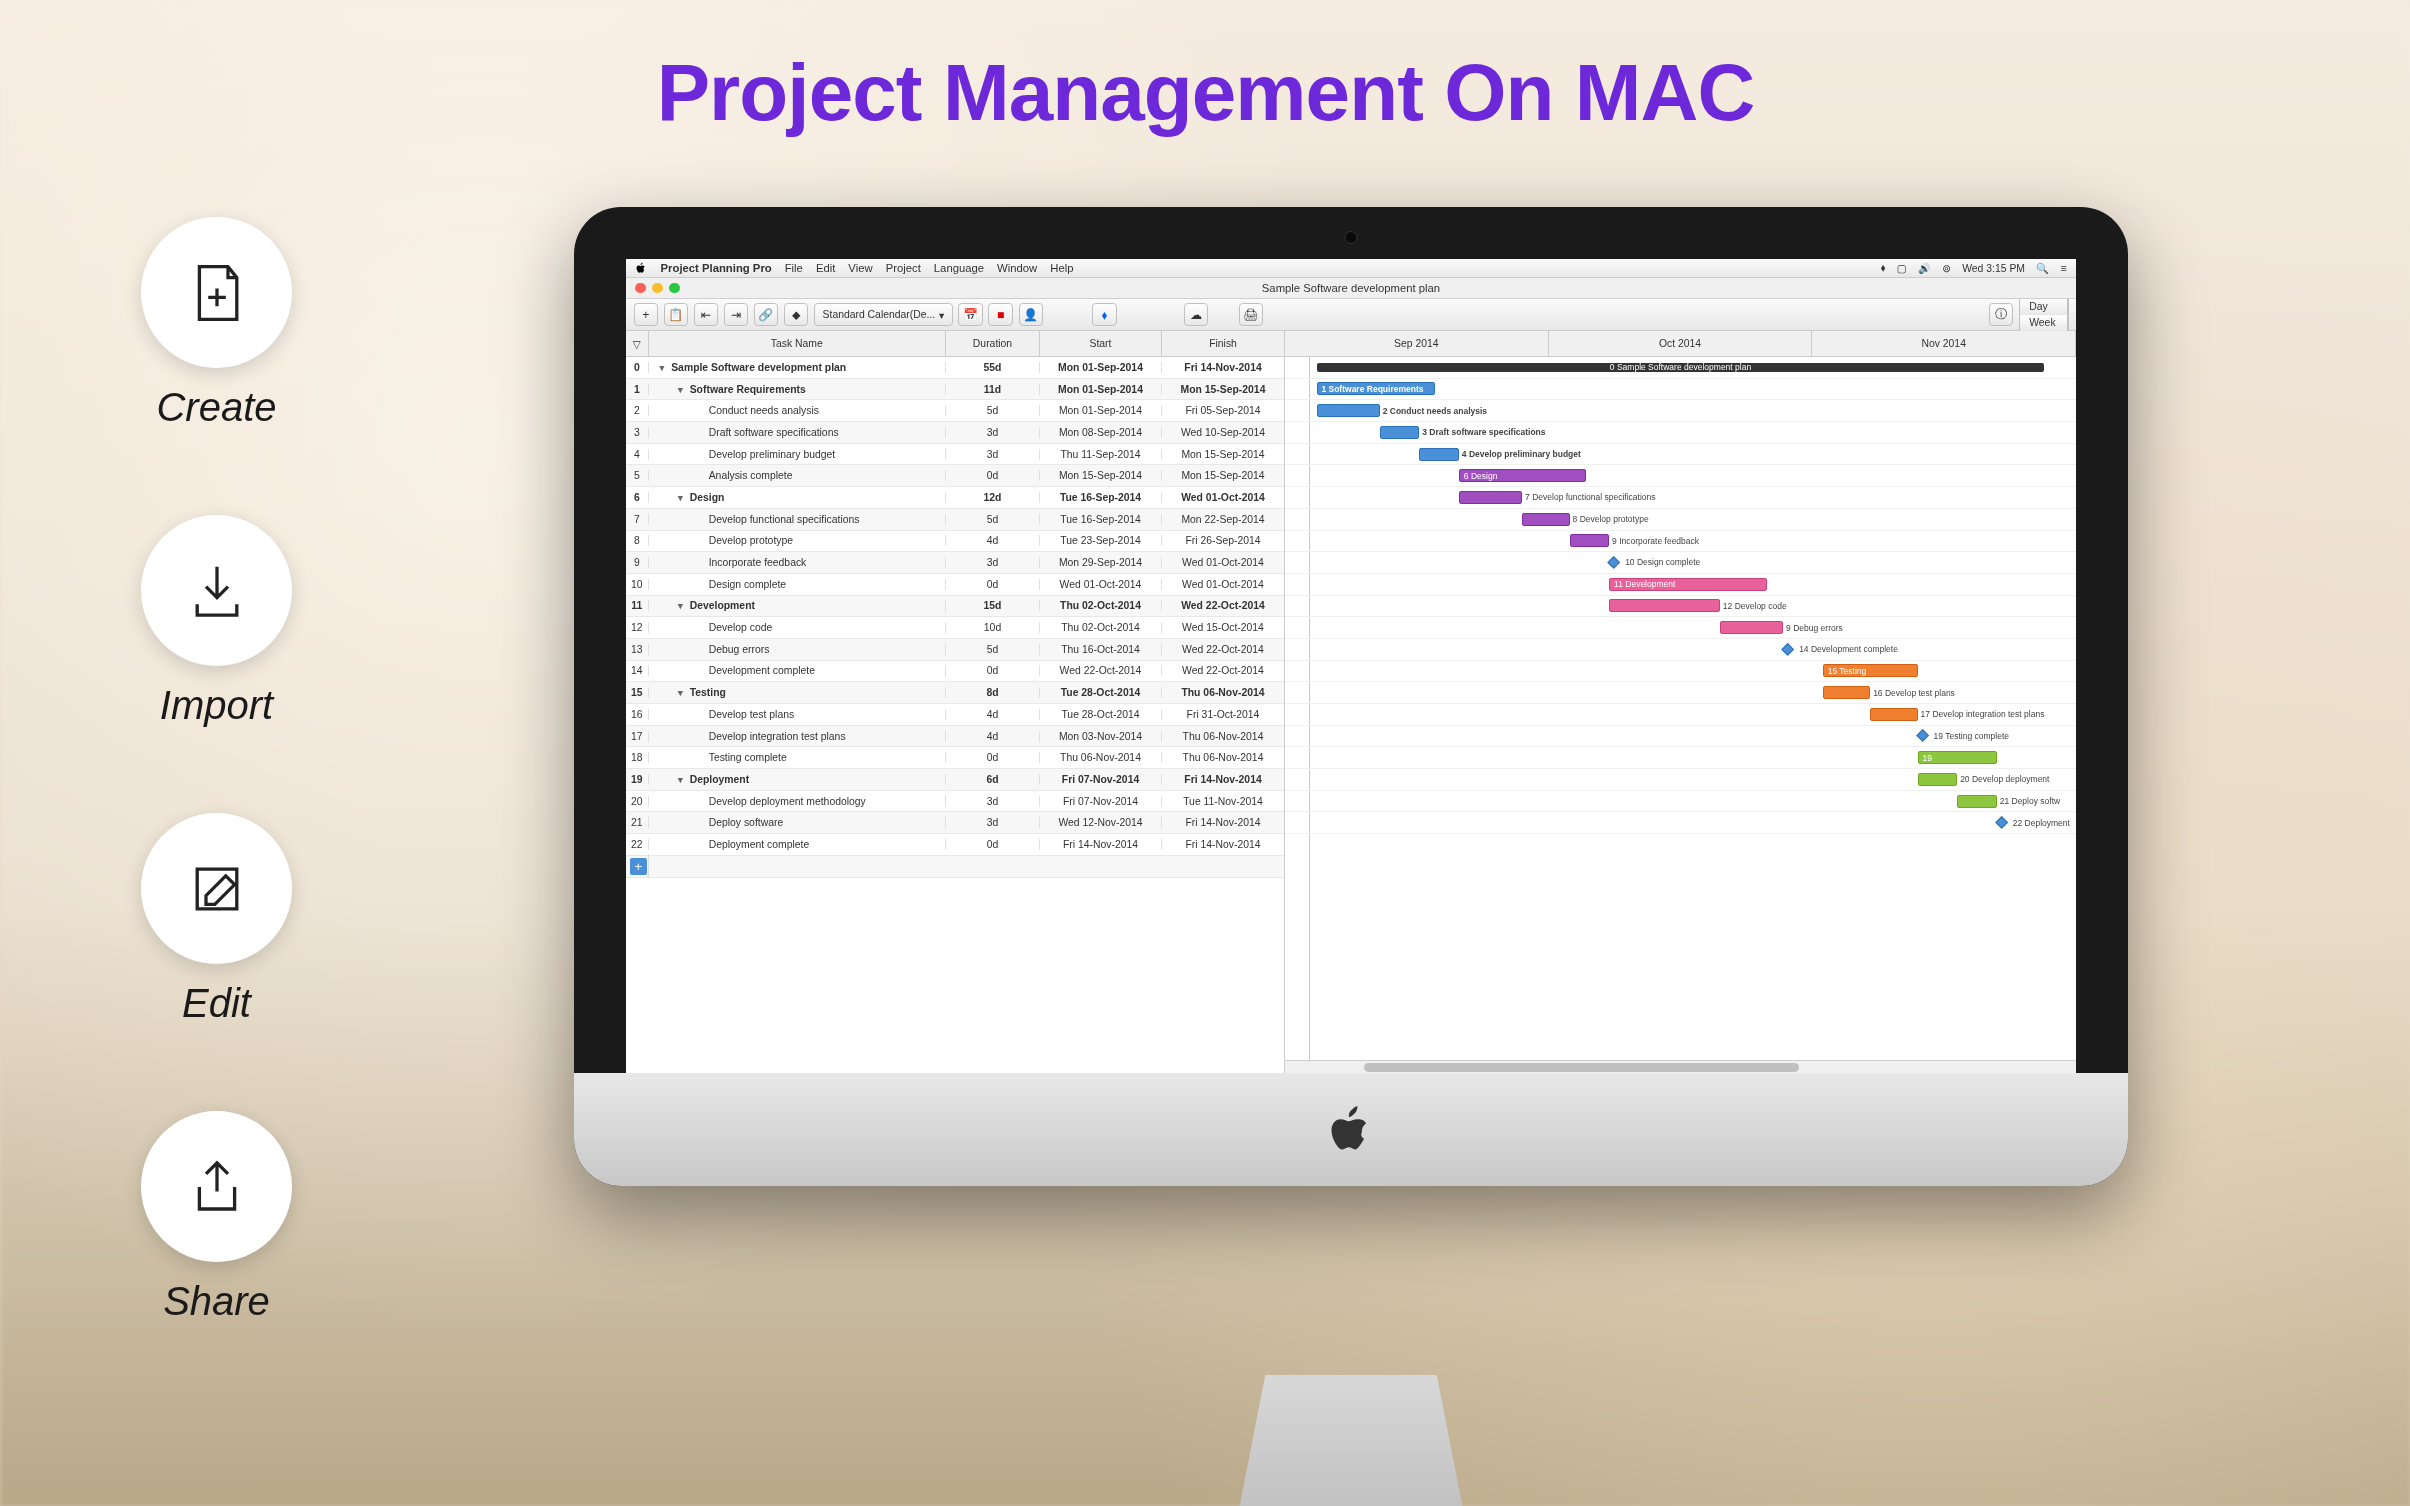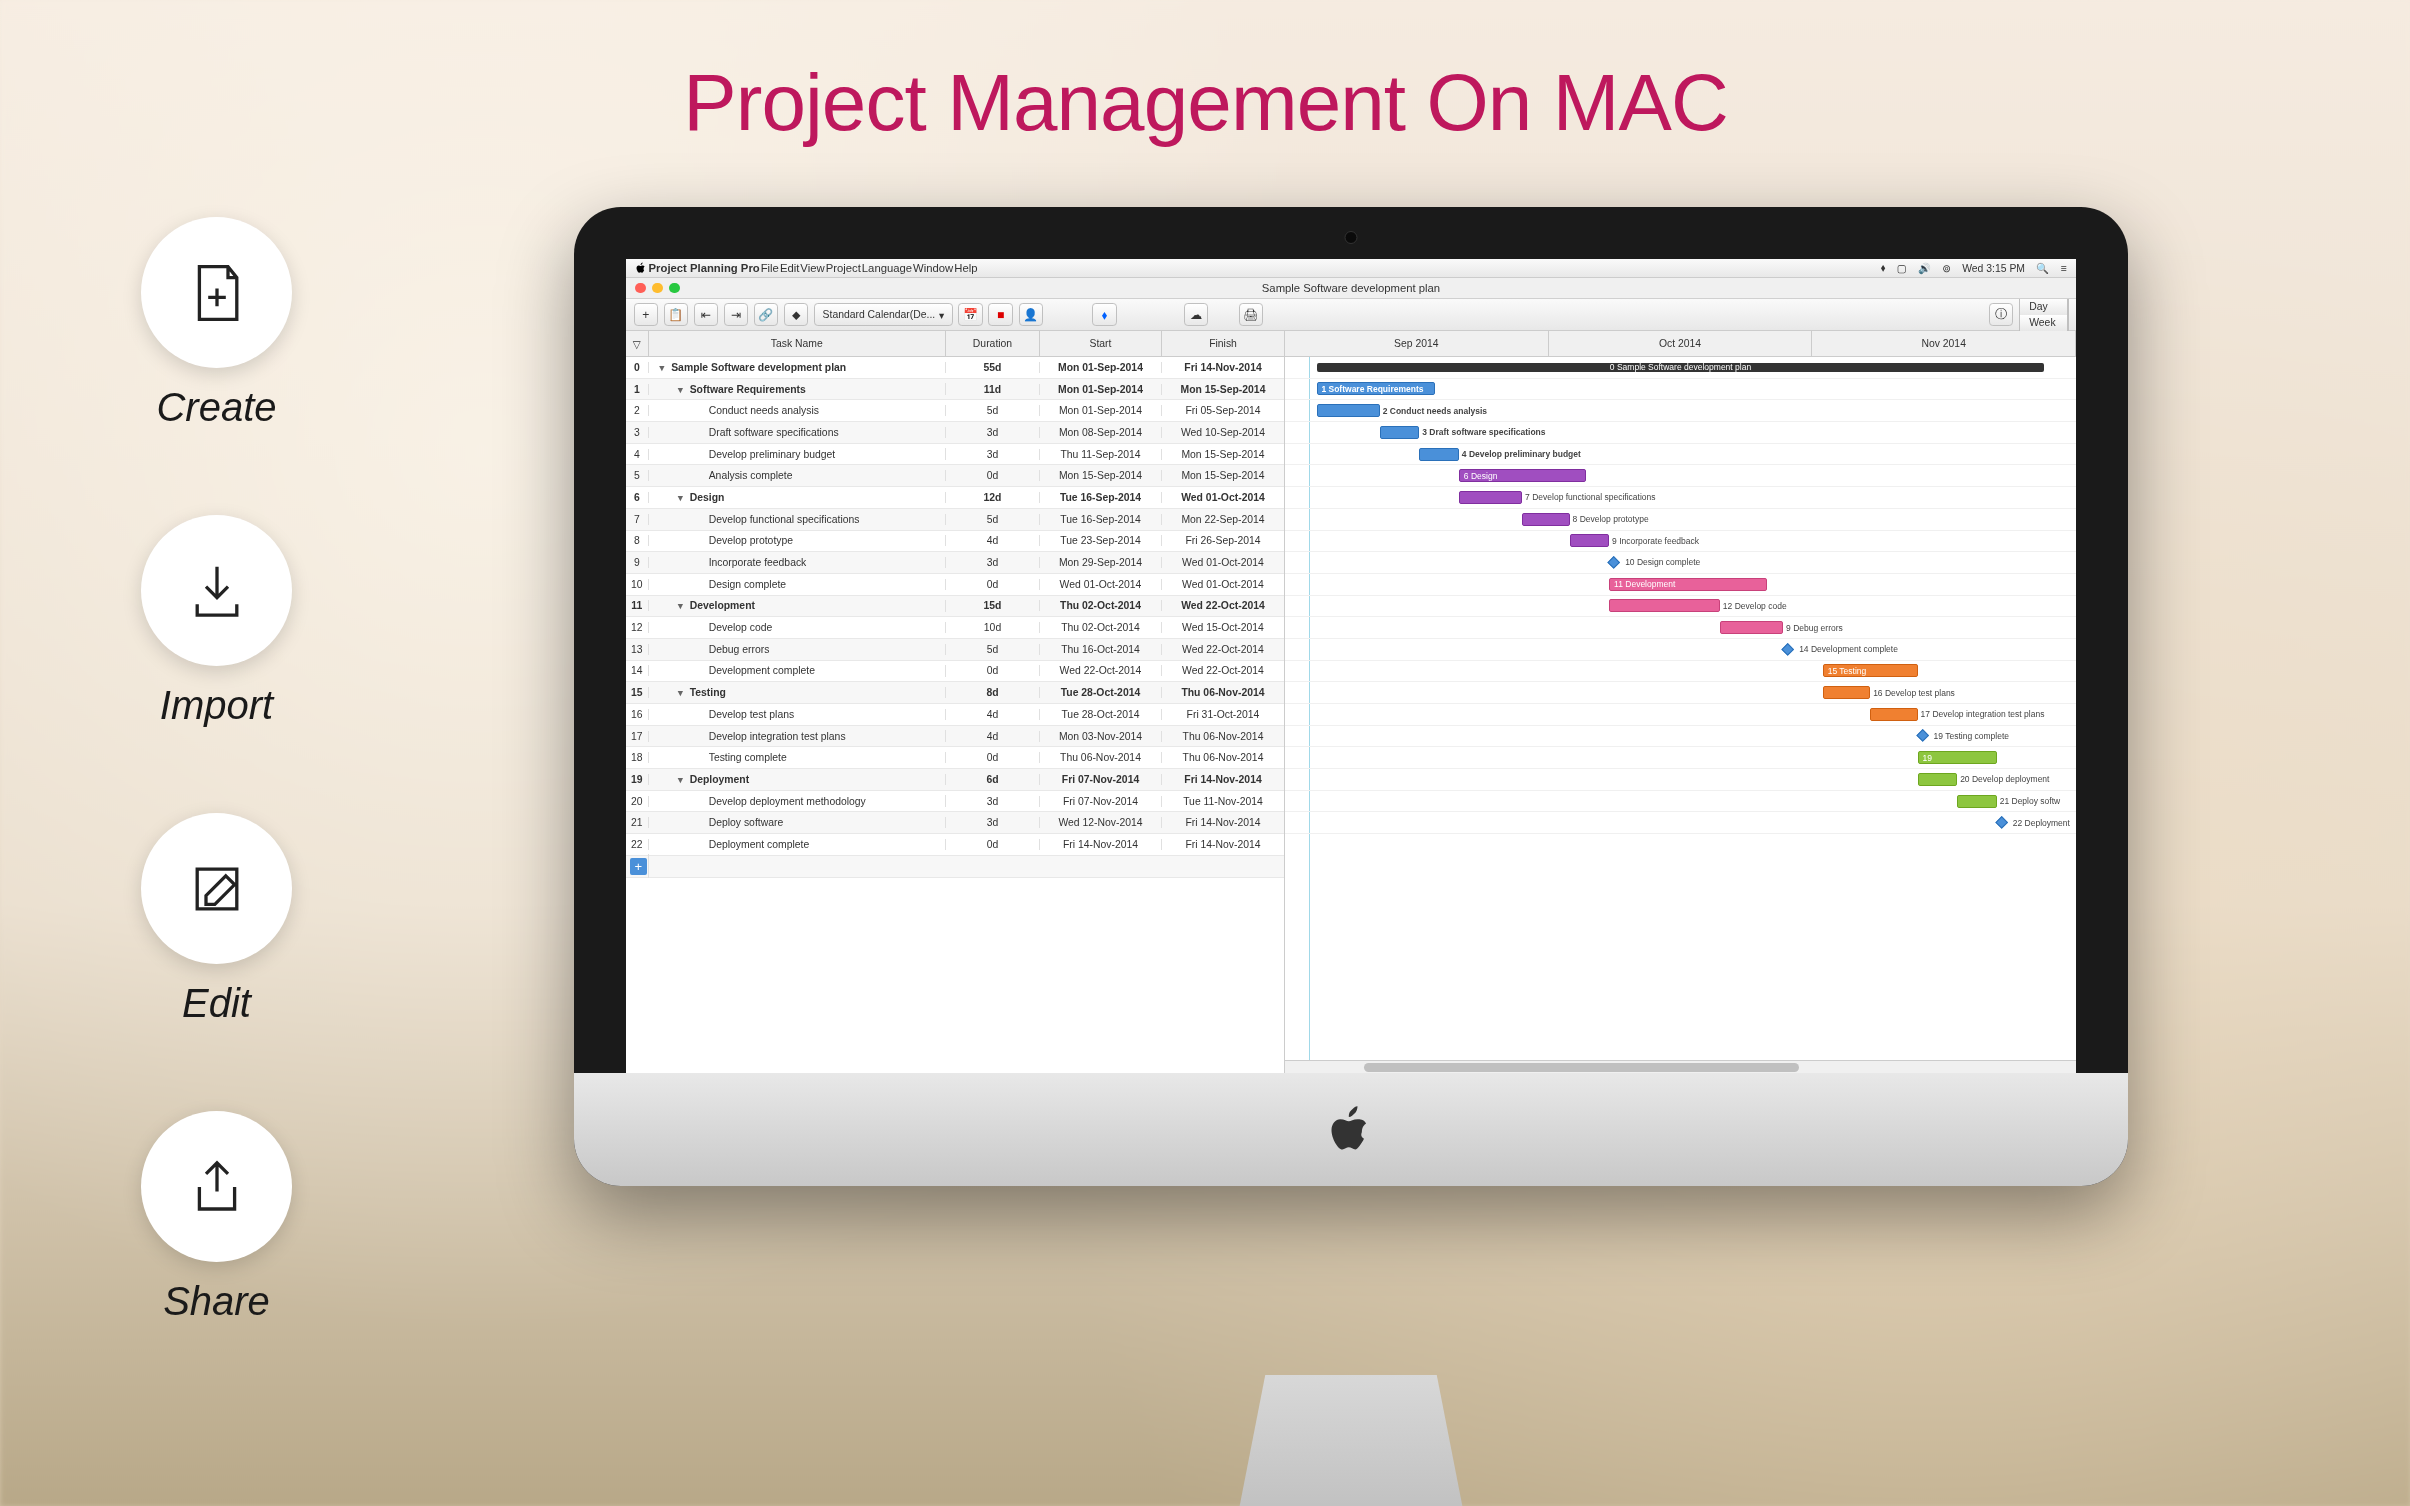--- a/index.html
+++ b/index.html
@@ -14,26 +14,26 @@
 .bg-blur {
   position: absolute;
   inset: 0;
   background: radial-gradient(circle at 20% 30%, rgba(255,250,240,0.6), transparent 40%),
               radial-gradient(circle at 80% 70%, rgba(240,220,190,0.5), transparent 40%),
               linear-gradient(to bottom, #f5ebe0, #e8dccb 60%, #b8a888);
   filter: blur(2.8px);
 }
 .page-title {
   position: absolute;
-  top: 57px;
+  top: 47px;
   left: 0; right: 0;
   text-align: center;
   font-size: 80px;
-  font-weight: 400;
-  color: #be185d;
+  font-weight: 700;
+  color: #6d28d9;
   letter-spacing: -0.9px;
 }
 .feature-icons {
   position: absolute;
   left: 141px;
   top: 217px;
   display: flex;
   flex-direction: column;
   gap: 85px;
 }
@@ -119,21 +119,21 @@
 .menubar {
   height: 19px;
   background: linear-gradient(to bottom, #fafafa, #e8e8e8);
   border-bottom: 0.9px solid #ccc;
   display: flex;
   align-items: center;
   padding: 0 9.4px;
   font-size: 11.3px;
   justify-content: space-between;
 }
-.menubar-left { display: flex; align-items: flex-start; gap: 1px; }
+.menubar-left { display: flex; align-items: flex-start; gap: 13px; }
 .menubar-left .apple-mini { width: 12.2px; height: 12.2px; fill: #000; }
 .menubar-left span:first-of-type { font-weight: 600; }
 .menubar-right { display: flex; align-items: center; gap: 11.3px; font-size: 10.4px; }
 .titlebar {
   height: 21px;
   background: #f0f0f0;
   border-bottom: 0.9px solid #d0d0d0;
   display: flex;
   align-items: center;
   position: relative;

